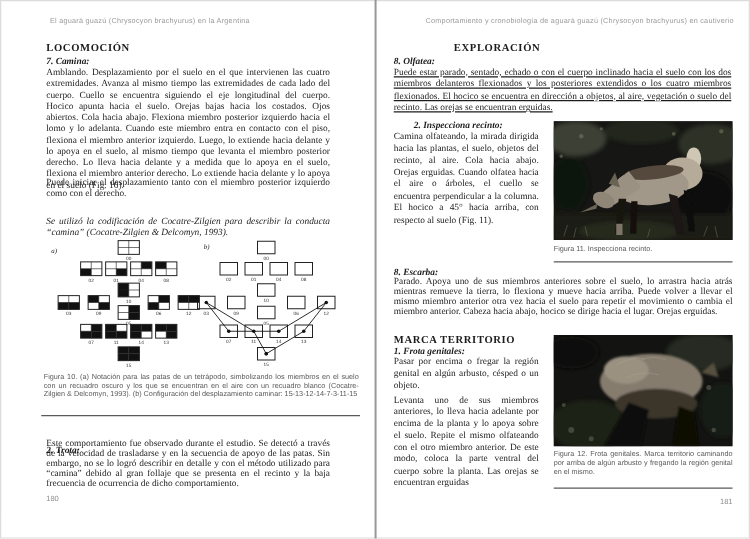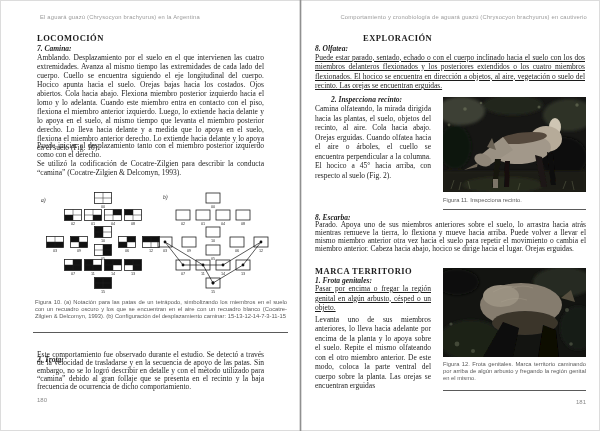--- a/index.html
+++ b/index.html
@@ -31,21 +31,21 @@
 <div class="spread">
 
   <div>
     <div class="abs running-header" style="left:40px;top:14px;">El aguará guazú (Chrysocyon brachyurus) en la Argentina</div>
 
     <div class="abs h1" style="left:37px;top:33px;">LOCOMOCIÓN</div>
     <div class="abs subhead" style="left:37px;top:43.5px;">7. Camina:</div>
 
     <div class="abs body-p" style="left:37px;top:53px;width:227px;">Amblando. Desplazamiento por el suelo en el que intervienen las cuatro extremidades. Avanza al mismo tiempo las extremidades de cada lado del cuerpo. Cuello se encuentra siguiendo el eje longitudinal del cuerpo. Hocico apunta hacia el suelo. Orejas bajas hacia los costados. Ojos abiertos. Cola hacia abajo. Flexiona miembro posterior izquierdo hacia el lomo y lo adelanta. Cuando este miembro entra en contacto con el piso, flexiona el miembro anterior izquierdo. Luego, lo extiende hacia delante y lo apoya en el suelo, al mismo tiempo que levanta el miembro posterior derecho. Lo lleva hacia delante y a medida que lo apoya en el suelo, flexiona el miembro anterior derecho. Lo extiende hacia delante y lo apoya en el suelo (Fig. 10).</div>
     <div class="abs body-p" style="left:37px;top:141px;width:227px;">Puede iniciar el desplazamiento tanto con el miembro posterior izquierdo como con el derecho.</div>
-    <div class="abs body-p" style="left:37px;top:159px;width:227px;">Se utilizó la codificación de Cocatre-Zilgien para describir la conducta “camina” (Cocatre-Zilgien &amp; Delcomyn, 1993).</div>
+    <div class="abs body-p" style="left:37px;top:172px;width:227px;font-style:italic;">Se utilizó la codificación de Cocatre-Zilgien para describir la conducta “camina” (Cocatre-Zilgien &amp; Delcomyn, 1993).</div>
 
     <svg id="fig10" class="abs" style="left:35px;top:189px;" width="252" height="106" viewBox="0 0 252 106">
         <text x="6" y="13" class="figpartlabel">a)</text>
         <text x="128" y="10" class="figpartlabel">b)</text>
         <rect x="59.5" y="3.5" width="17" height="11" fill="none" stroke="#222" stroke-width="0.8"></rect>
         <line x1="68" y1="3.5" x2="68" y2="14.5" stroke="#222" stroke-width="0.5"></line>
         <line x1="59.5" y1="9" x2="76.5" y2="9" stroke="#222" stroke-width="0.5"></line>
         <text x="68" y="19.3" class="fignum">00</text>
         <rect x="171" y="4" width="14" height="10" fill="#fff" stroke="#222" stroke-width="0.8"></rect>
         <text x="178" y="18.8" class="fignum">00</text>
@@ -200,21 +200,21 @@
   <div class="abs spine"></div>
 
   <div>
     <div class="abs running-header" style="left:315px;top:14px;width:272px;text-align:right;">Comportamiento y cronobiología de aguará guazú (Chrysocyon brachyurus) en cautiverio</div>
 
     <div class="abs h1" style="left:315px;top:33px;padding-left:48px;">EXPLORACIÓN</div>
     <div class="abs subhead" style="left:315px;top:43.5px;">8. Olfatea:</div>
     <div class="abs body-p lh95" style="left:315px;top:52.5px;width:270px;text-decoration:underline;">Puede estar parado, sentado, echado o con el cuerpo inclinado hacia el suelo con los dos miembros delanteros flexionados y los posteriores extendidos o los cuatro miembros flexionados. El hocico se encuentra en dirección a objetos, al aire, vegetación o suelo del recinto. Las orejas se encuentran erguidas.</div>
 
     <div class="abs subhead" style="left:331px;top:94.5px;">2. Inspecciona recinto:</div>
-    <div class="abs body-p lh95 colp" style="left:315px;top:104px;">Camina olfateando, la mirada dirigida hacia las plantas, el suelo, objetos del recinto, al aire. Cola hacia abajo. Orejas erguidas. Cuando olfatea hacia el aire o árboles, el cuello se encuentra perpendicular a la columna. El hocico a 45° hacia arriba, con respecto al suelo (Fig. 2).</div>
+    <div class="abs body-p lh95 colp" style="left:315px;top:104px;">Camina olfateando, la mirada dirigida hacia las plantas, el suelo, objetos del recinto, al aire. Cola hacia abajo. Orejas erguidas. Cuando olfatea hacia el aire o árboles, el cuello se encuentra perpendicular a la columna. El hocico a 45° hacia arriba, con respecto al suelo (Fig. 11).</div>
 
     <svg class="abs photo" style="left:443px;top:97px;" width="143" height="95" viewBox="0 0 143 95">
       <defs>
         <filter id="b11a" x="-20%" y="-20%" width="140%" height="140%">
             <feGaussianBlur stdDeviation="1.6"></feGaussianBlur>
           </filter>
         <filter id="b11b" x="-20%" y="-20%" width="140%" height="140%">
             <feGaussianBlur stdDeviation="0.5"></feGaussianBlur>
           </filter>
       </defs>
@@ -260,21 +260,21 @@
       </g>
     </svg>
     <div class="abs caption" style="left:443px;top:197px;width:143px;">Figura 11. Inspecciona recinto.</div>
     <div class="abs rule" style="left:443px;top:208.5px;width:143px;"></div>
 
     <div class="abs subhead" style="left:315px;top:212.5px;">8. Escarba:</div>
     <div class="abs body-p lh8" style="left:315px;top:221px;width:271px;">Parado. Apoya uno de sus miembros anteriores sobre el suelo, lo arrastra hacia atrás mientras remueve la tierra, lo flexiona y mueve hacia arriba. Puede volver a llevar el mismo miembro anterior otra vez hacia el suelo para repetir el movimiento o cambia el miembro anterior. Cabeza hacia abajo, hocico se dirige hacia el lugar. Orejas erguidas.</div>
 
     <div class="abs h1" style="left:315px;top:266px;">MARCA TERRITORIO</div>
     <div class="abs subhead" style="left:315px;top:275.5px;">1. Frota genitales:</div>
-    <div class="abs body-p lh95 colp" style="left:315px;top:284px;text-decoration:underline;">Pasar por encima o fregar la región genital en algún arbusto, césped o un objeto.</div>
+    <div class="abs body-p lh95 colp" style="left:315px;top:284px;">Pasar por encima o fregar la región genital en algún arbusto, césped o un objeto.</div>
     <div class="abs body-p lh95 colp" style="left:315px;top:314.5px;">Levanta uno de sus miembros anteriores, lo lleva hacia adelante por encima de la planta y lo apoya sobre el suelo. Repite el mismo olfateando con el otro miembro anterior. De este modo, coloca la parte ventral del cuerpo sobre la planta. Las orejas se encuentran erguidas</div>
 
     <svg class="abs photo" style="left:443px;top:268px;" width="143" height="89" viewBox="0 0 143 89">
       <defs>
         <filter id="b12a" x="-20%" y="-20%" width="140%" height="140%">
             <feGaussianBlur stdDeviation="1.8"></feGaussianBlur>
           </filter>
         <filter id="b12b" x="-20%" y="-20%" width="140%" height="140%">
             <feGaussianBlur stdDeviation="0.7"></feGaussianBlur>
           </filter>

